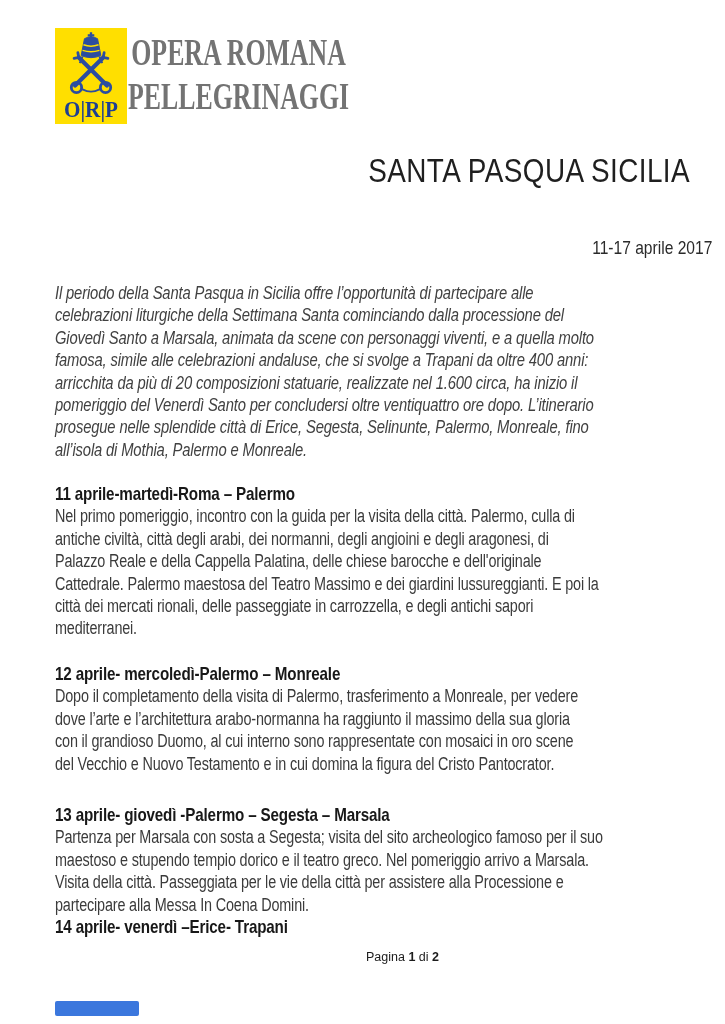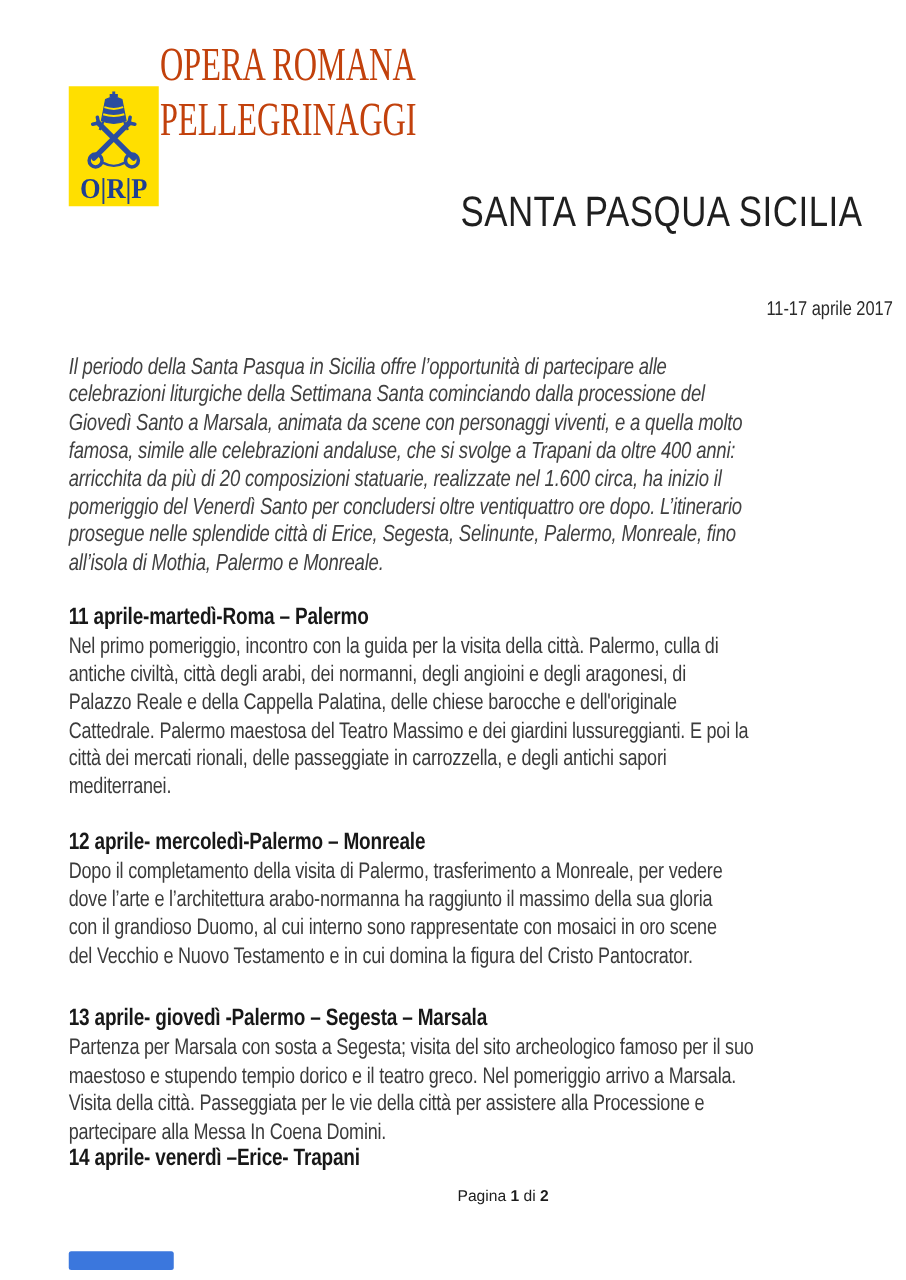--- a/index.html
+++ b/index.html
@@ -3,42 +3,42 @@
 <meta charset="utf-8">
 <style>
   html,body{margin:0;padding:0;background:#ffffff;}
   .page{
     position:relative;width:725px;height:1024px;background:#ffffff;
     overflow:hidden;font-family:"Liberation Sans",sans-serif;color:#3b3b3b;
   }
   
   .logo-row{position:absolute;top:27px;left:55px;height:100px;}
   .logo-mark{
-    position:absolute;left:0;top:1px;width:72px;height:96px;background:#ffdf00;margin-top:41px;
+    position:absolute;left:0;top:1px;width:72px;height:96px;background:#ffdf00;
   }
   .logo-mark svg{position:absolute;left:6px;top:3px;}
   .orp-text{
     position:absolute;bottom:1px;left:0;width:100%;text-align:center;
     font-family:"Liberation Serif",serif;font-weight:bold;font-size:23px;
     color:#1e3f92;letter-spacing:0px;transform:scaleX(.92);
   }
   .wordmark{
     position:absolute;left:73px;top:3px;white-space:nowrap;
-    font-family:"Liberation Serif",serif;font-weight:normal;font-size:38px;
-    color:#c2410c;line-height:44px;
+    font-family:"Liberation Serif",serif;font-weight:bold;font-size:38px;
+    color:#737373;line-height:44px;text-align:center;
   }
   .wordmark>div{transform:scaleX(.68);transform-origin:0 50%;}
   
   .center-line{position:absolute;left:0;width:725px;text-align:right;white-space:nowrap;}
   .center-line>span{display:inline-block;}
   .title{top:150px;font-size:34px;line-height:40px;color:#1f1f1f;letter-spacing:.5px;}
   .title>span{transform:scaleX(.82);}
   .subtitle{top:191px;font-size:19px;line-height:24px;color:#2a2a2a;}
   .subtitle>span{transform:scaleX(.82);}
-  .date-line{top:236px;font-size:16px;line-height:24px;color:#2a2a2a;}
+  .date-line{top:236px;font-size:19px;line-height:24px;color:#2a2a2a;}
   .date-line>span{transform:scaleX(.82);}
   
   .textblock{
     position:absolute;left:55px;width:800px;
     transform:scaleX(.8);transform-origin:0 0;
     font-size:18px;line-height:22.4px;letter-spacing:-.2px;color:#3b3b3b;
   }
   .textblock p{margin:0;white-space:pre-line;}
   .intro{top:282px;font-style:italic;color:#414141;font-size:18.5px;}
   .sec-heading{

